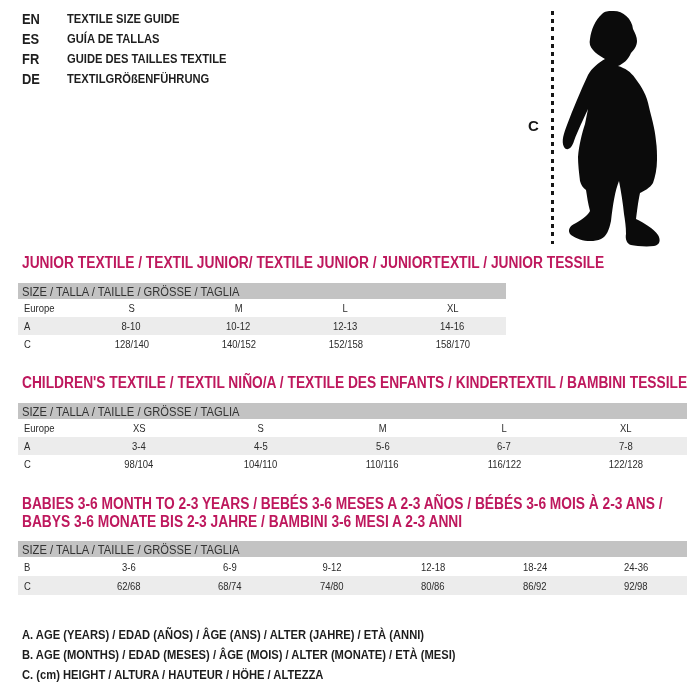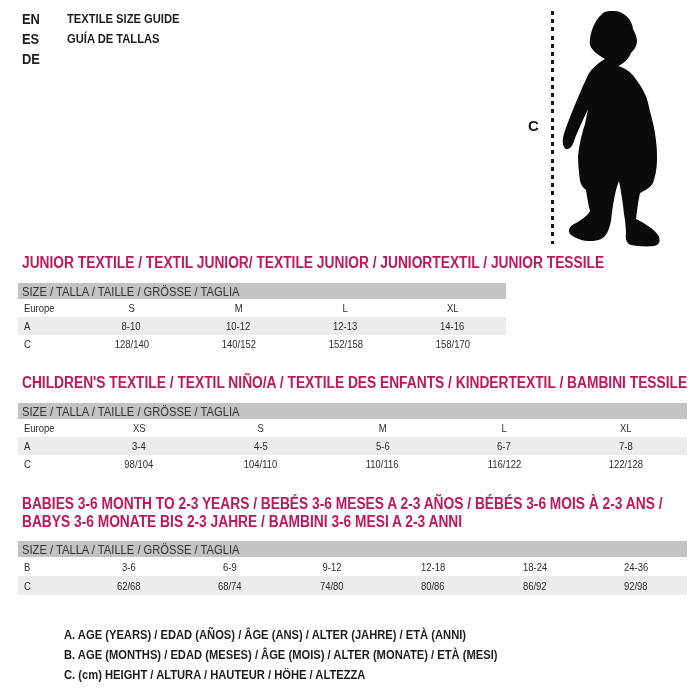--- a/index.html
+++ b/index.html
@@ -31,39 +31,44 @@
   .trow{display:flex;height:18px;align-items:center;font-size:11px;color:#2b2b2b;}
   .trow.tall{height:19px;}
   .tlabel{width:60px;padding-left:6px;box-sizing:border-box;text-align:left;}
   .tcell{flex:1;text-align:center;}
   .tcell .cond{transform-origin:50% 50%;}
 
   .w-junior{width:488px;}
   .w-wide{width:669px;}
 
   
-  .footnotes{position:absolute;left:22px;top:624px;margin-left:42px;}
+  .footnotes{position:absolute;left:22px;top:624px;}
   .footnote{height:20px;display:flex;align-items:center;font-size:13px;font-weight:bold;color:#1d1d1d;}
 </style>
 </head>
 <body>
 
 <div class="canvas">
 
   <div class="lang-list">
     <div class="lang-row">
       <span class="lang-code"><span class="cond">EN</span></span>
       <span class="lang-label"><span class="cond">TEXTILE SIZE GUIDE</span></span>
     </div>
     <div class="lang-row">
       <span class="lang-code"><span class="cond">ES</span></span>
       <span class="lang-label"><span class="cond">GUÍA DE TALLAS</span></span>
     </div>
     <div class="lang-row">
+      <span class="lang-code"><span class="cond">FR</span></span>
+      <span class="lang-label"><span class="cond">GUIDE DES TAILLES TEXTILE</span></span>
+    </div>
+    <div class="lang-row">
       <span class="lang-code"><span class="cond">DE</span></span>
+      <span class="lang-label"><span class="cond">TEXTILGRÖßENFÜHRUNG</span></span>
     </div>
   </div>
 
   <div class="measure-line"></div>
   <div class="measure-label">C</div>
   <svg class="toddler" viewBox="0 0 110 240" aria-hidden="true">
     <path fill="#0b0b0b" d="
       M55,3
       C65,2 75,10 76,21
       C78,25 80,29 80,33

